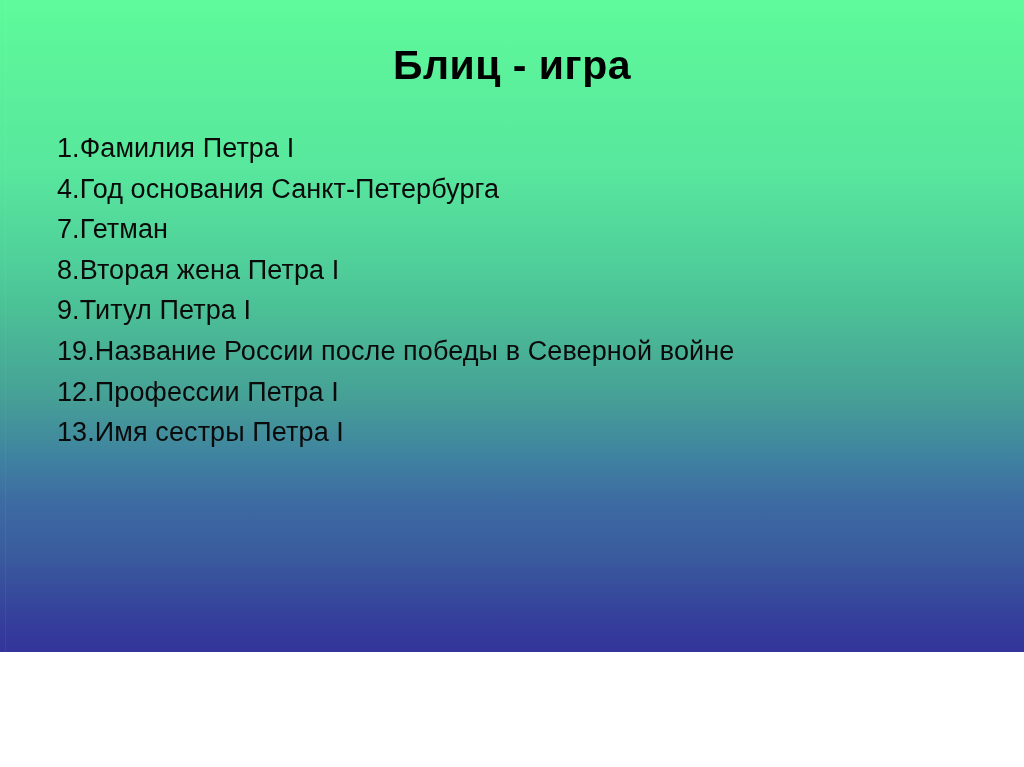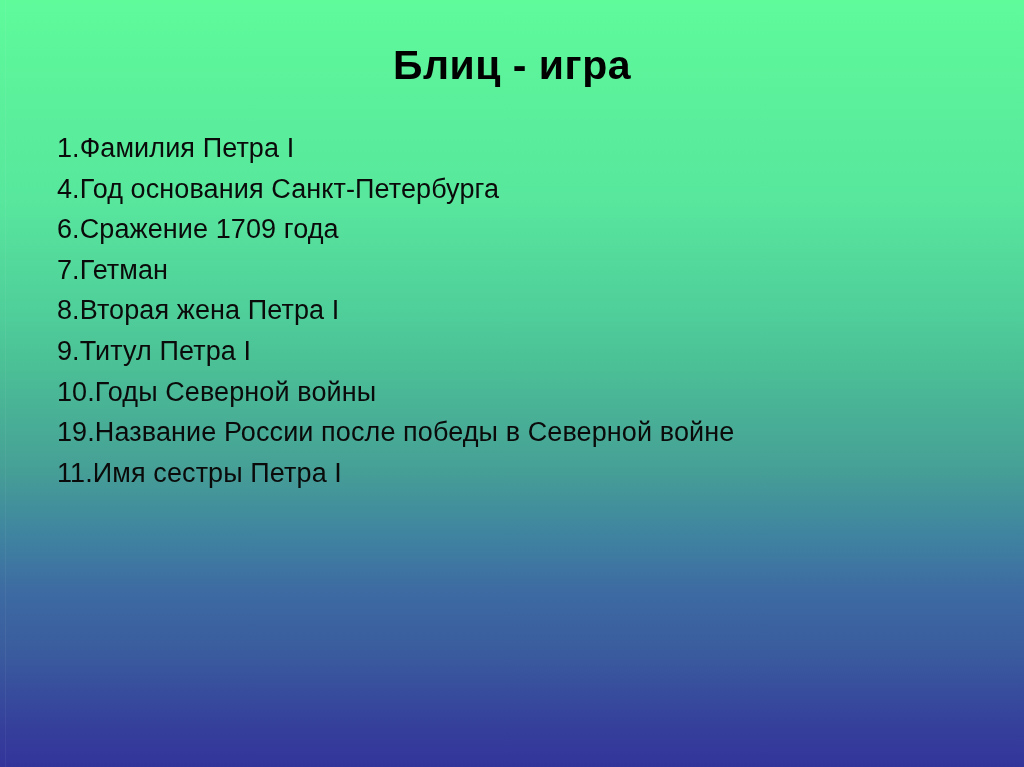--- a/index.html
+++ b/index.html
@@ -10,21 +10,21 @@
   body {
     width: 1024px;
     height: 767px;
     overflow: hidden;
     font-family: "Liberation Sans", "DejaVu Sans", sans-serif;
   }
 
   #slide {
     position: relative;
     width: 1024px;
-    height: 767px;
+    height: 652px;
     box-sizing: border-box;
     
     background: linear-gradient(
       to bottom,
       #5FFB9B  0%,
       #5CF49B  8%,
       #58E79D 26%,
       #4FCE9A 41%,
       #4BBF96 48%,
       #46A096 61%,
@@ -92,22 +92,21 @@
 </head>
 <body>
 
 <div id="slide">
 
   <div class="slide-title">Блиц - игра</div>
 
   <ul class="quiz-list" id="quiz-list">
       <li class="quiz-item"><span class="num">1.</span><span class="txt">Фамилия Петра I</span></li>
       <li class="quiz-item"><span class="num">4.</span><span class="txt">Год основания Санкт-Петербурга</span></li>
-      <li class="quiz-item"><span class="num">6.</span><span class="txt">Сражение 1709 года</span></li>
       <li class="quiz-item"><span class="num">7.</span><span class="txt">Гетман</span></li>
       <li class="quiz-item"><span class="num">8.</span><span class="txt">Вторая жена Петра I</span></li>
       <li class="quiz-item"><span class="num">9.</span><span class="txt">Титул Петра I</span></li>
-      <li class="quiz-item"><span class="num">10.</span><span class="txt">Годы Северной войны</span></li>
       <li class="quiz-item"><span class="num">19.</span><span class="txt">Название России после победы в Северной войне</span></li>
-      <li class="quiz-item"><span class="num">11.</span><span class="txt">Имя сестры Петра I</span></li>
+      <li class="quiz-item"><span class="num">12.</span><span class="txt">Профессии Петра I</span></li>
+      <li class="quiz-item"><span class="num">13.</span><span class="txt">Имя сестры Петра I</span></li>
     </ul>
 
 </div>
 
 </body></html>

